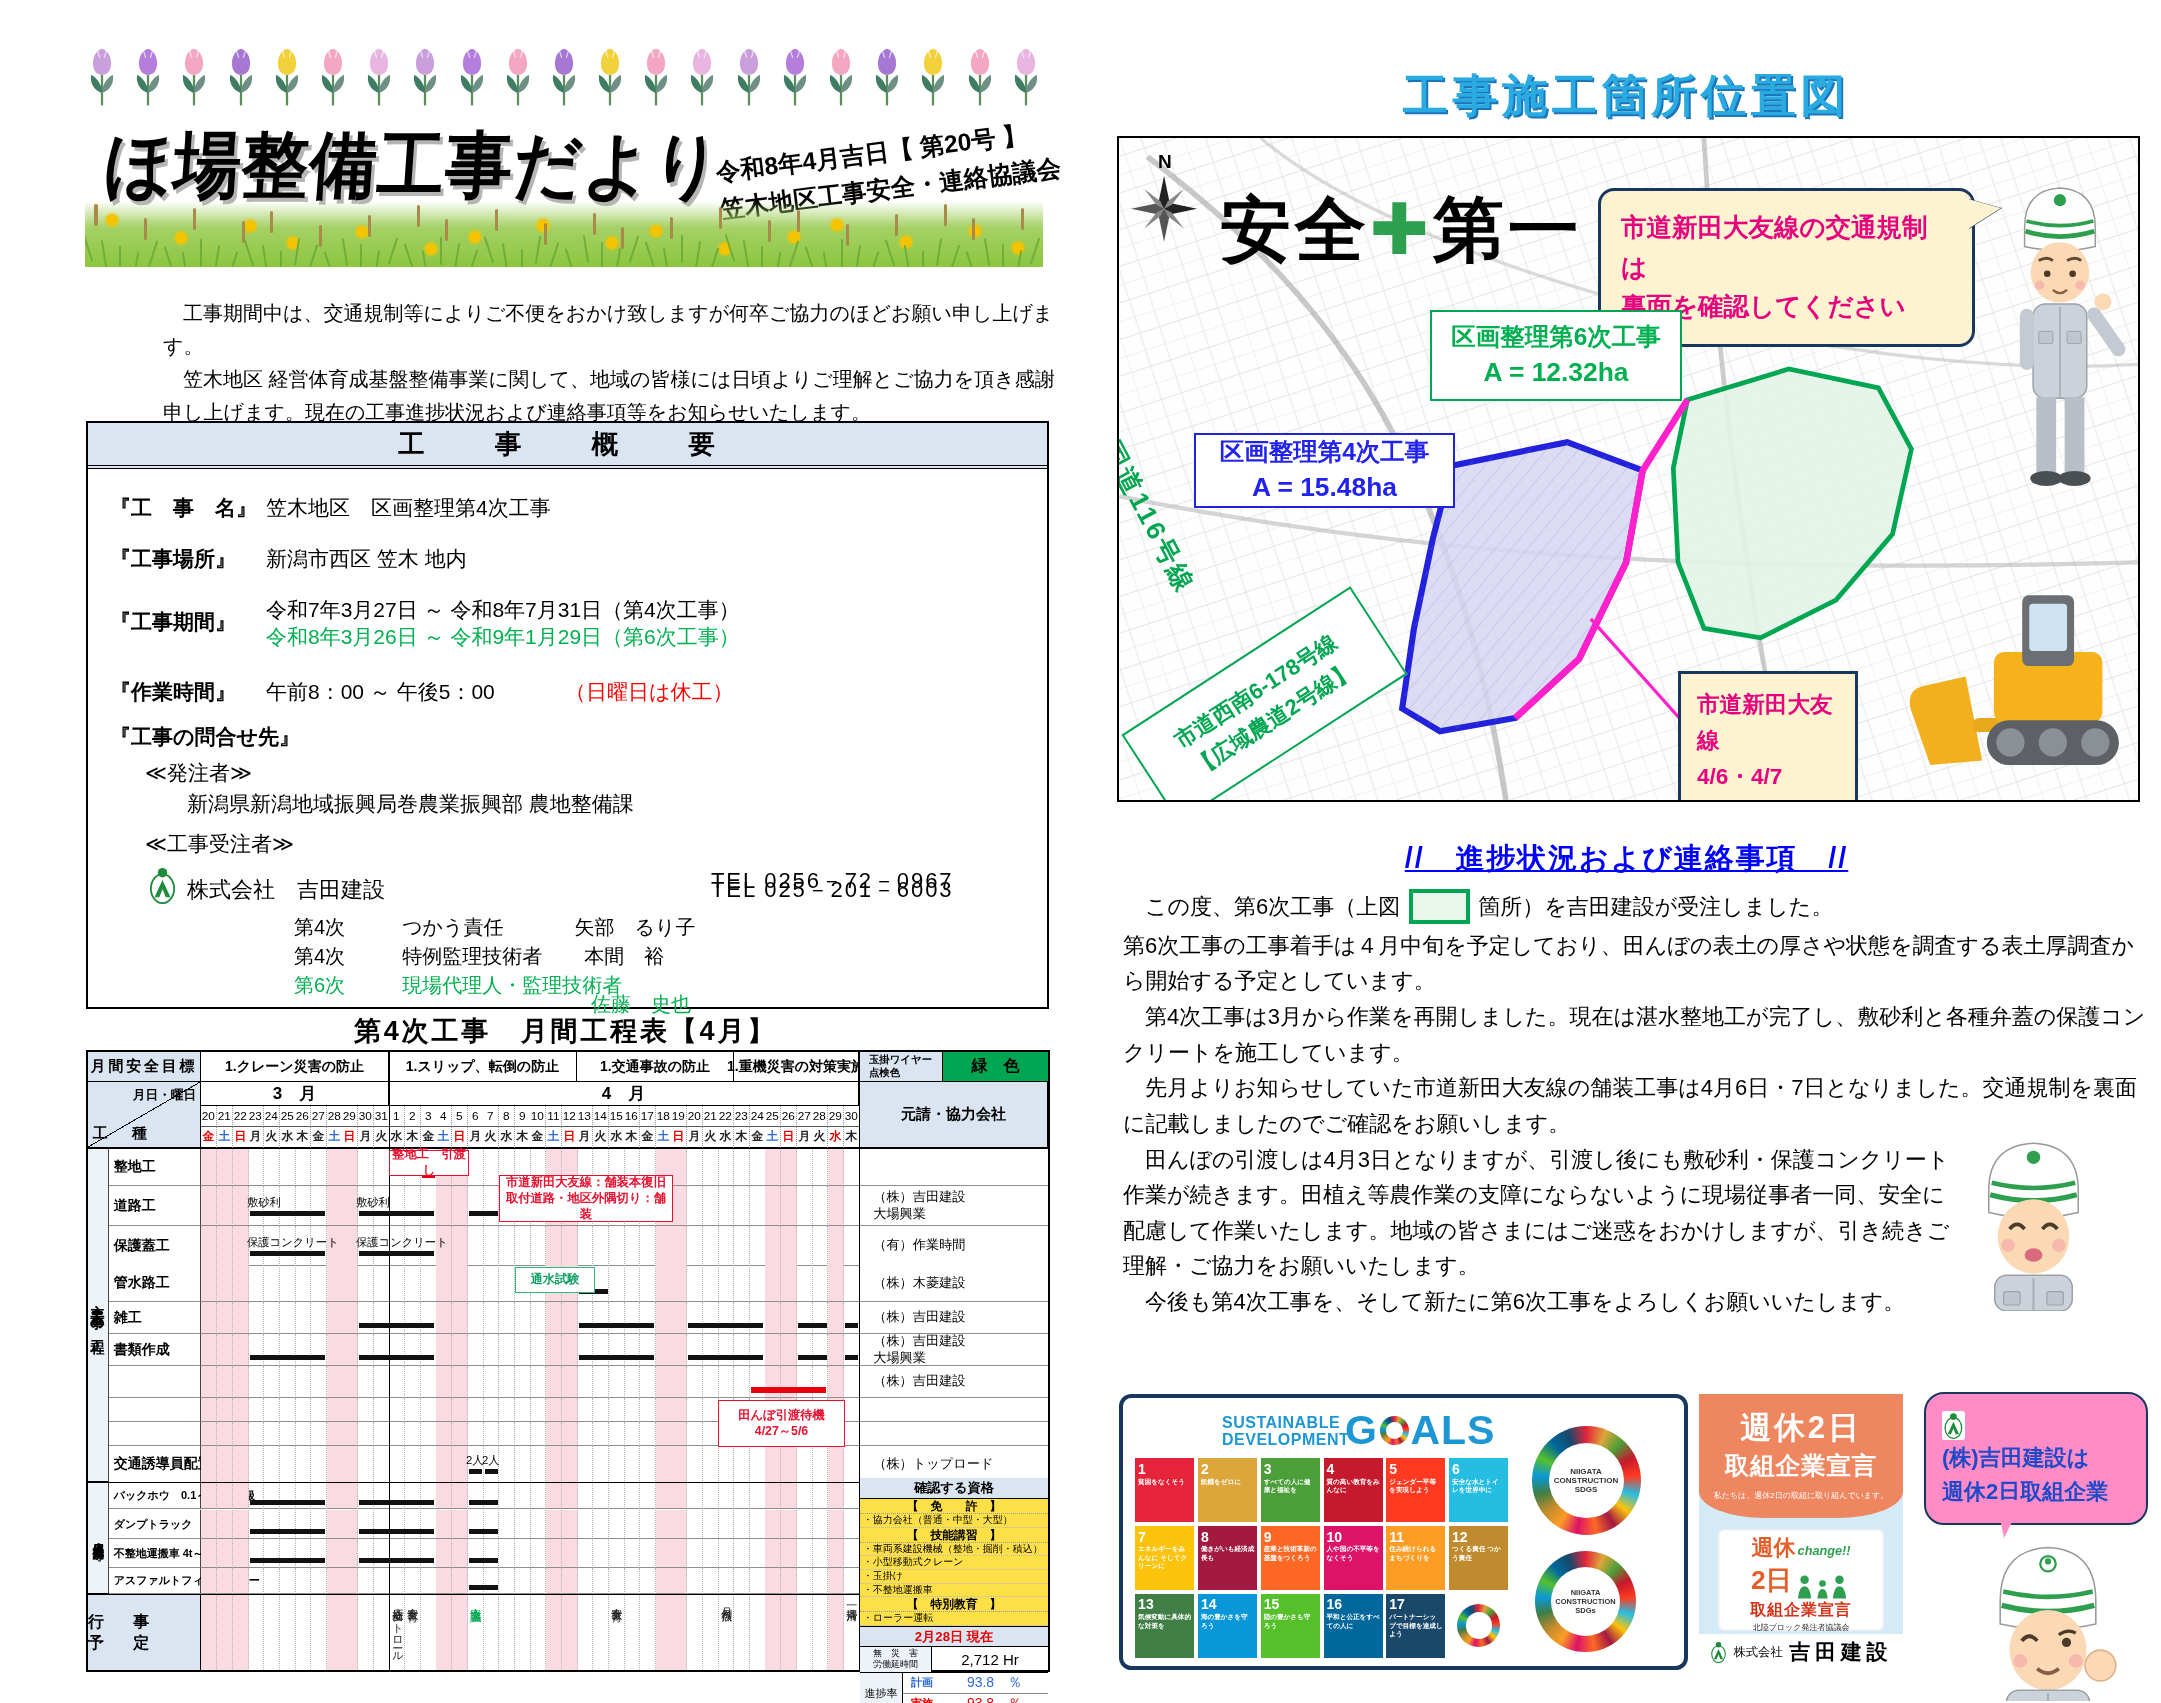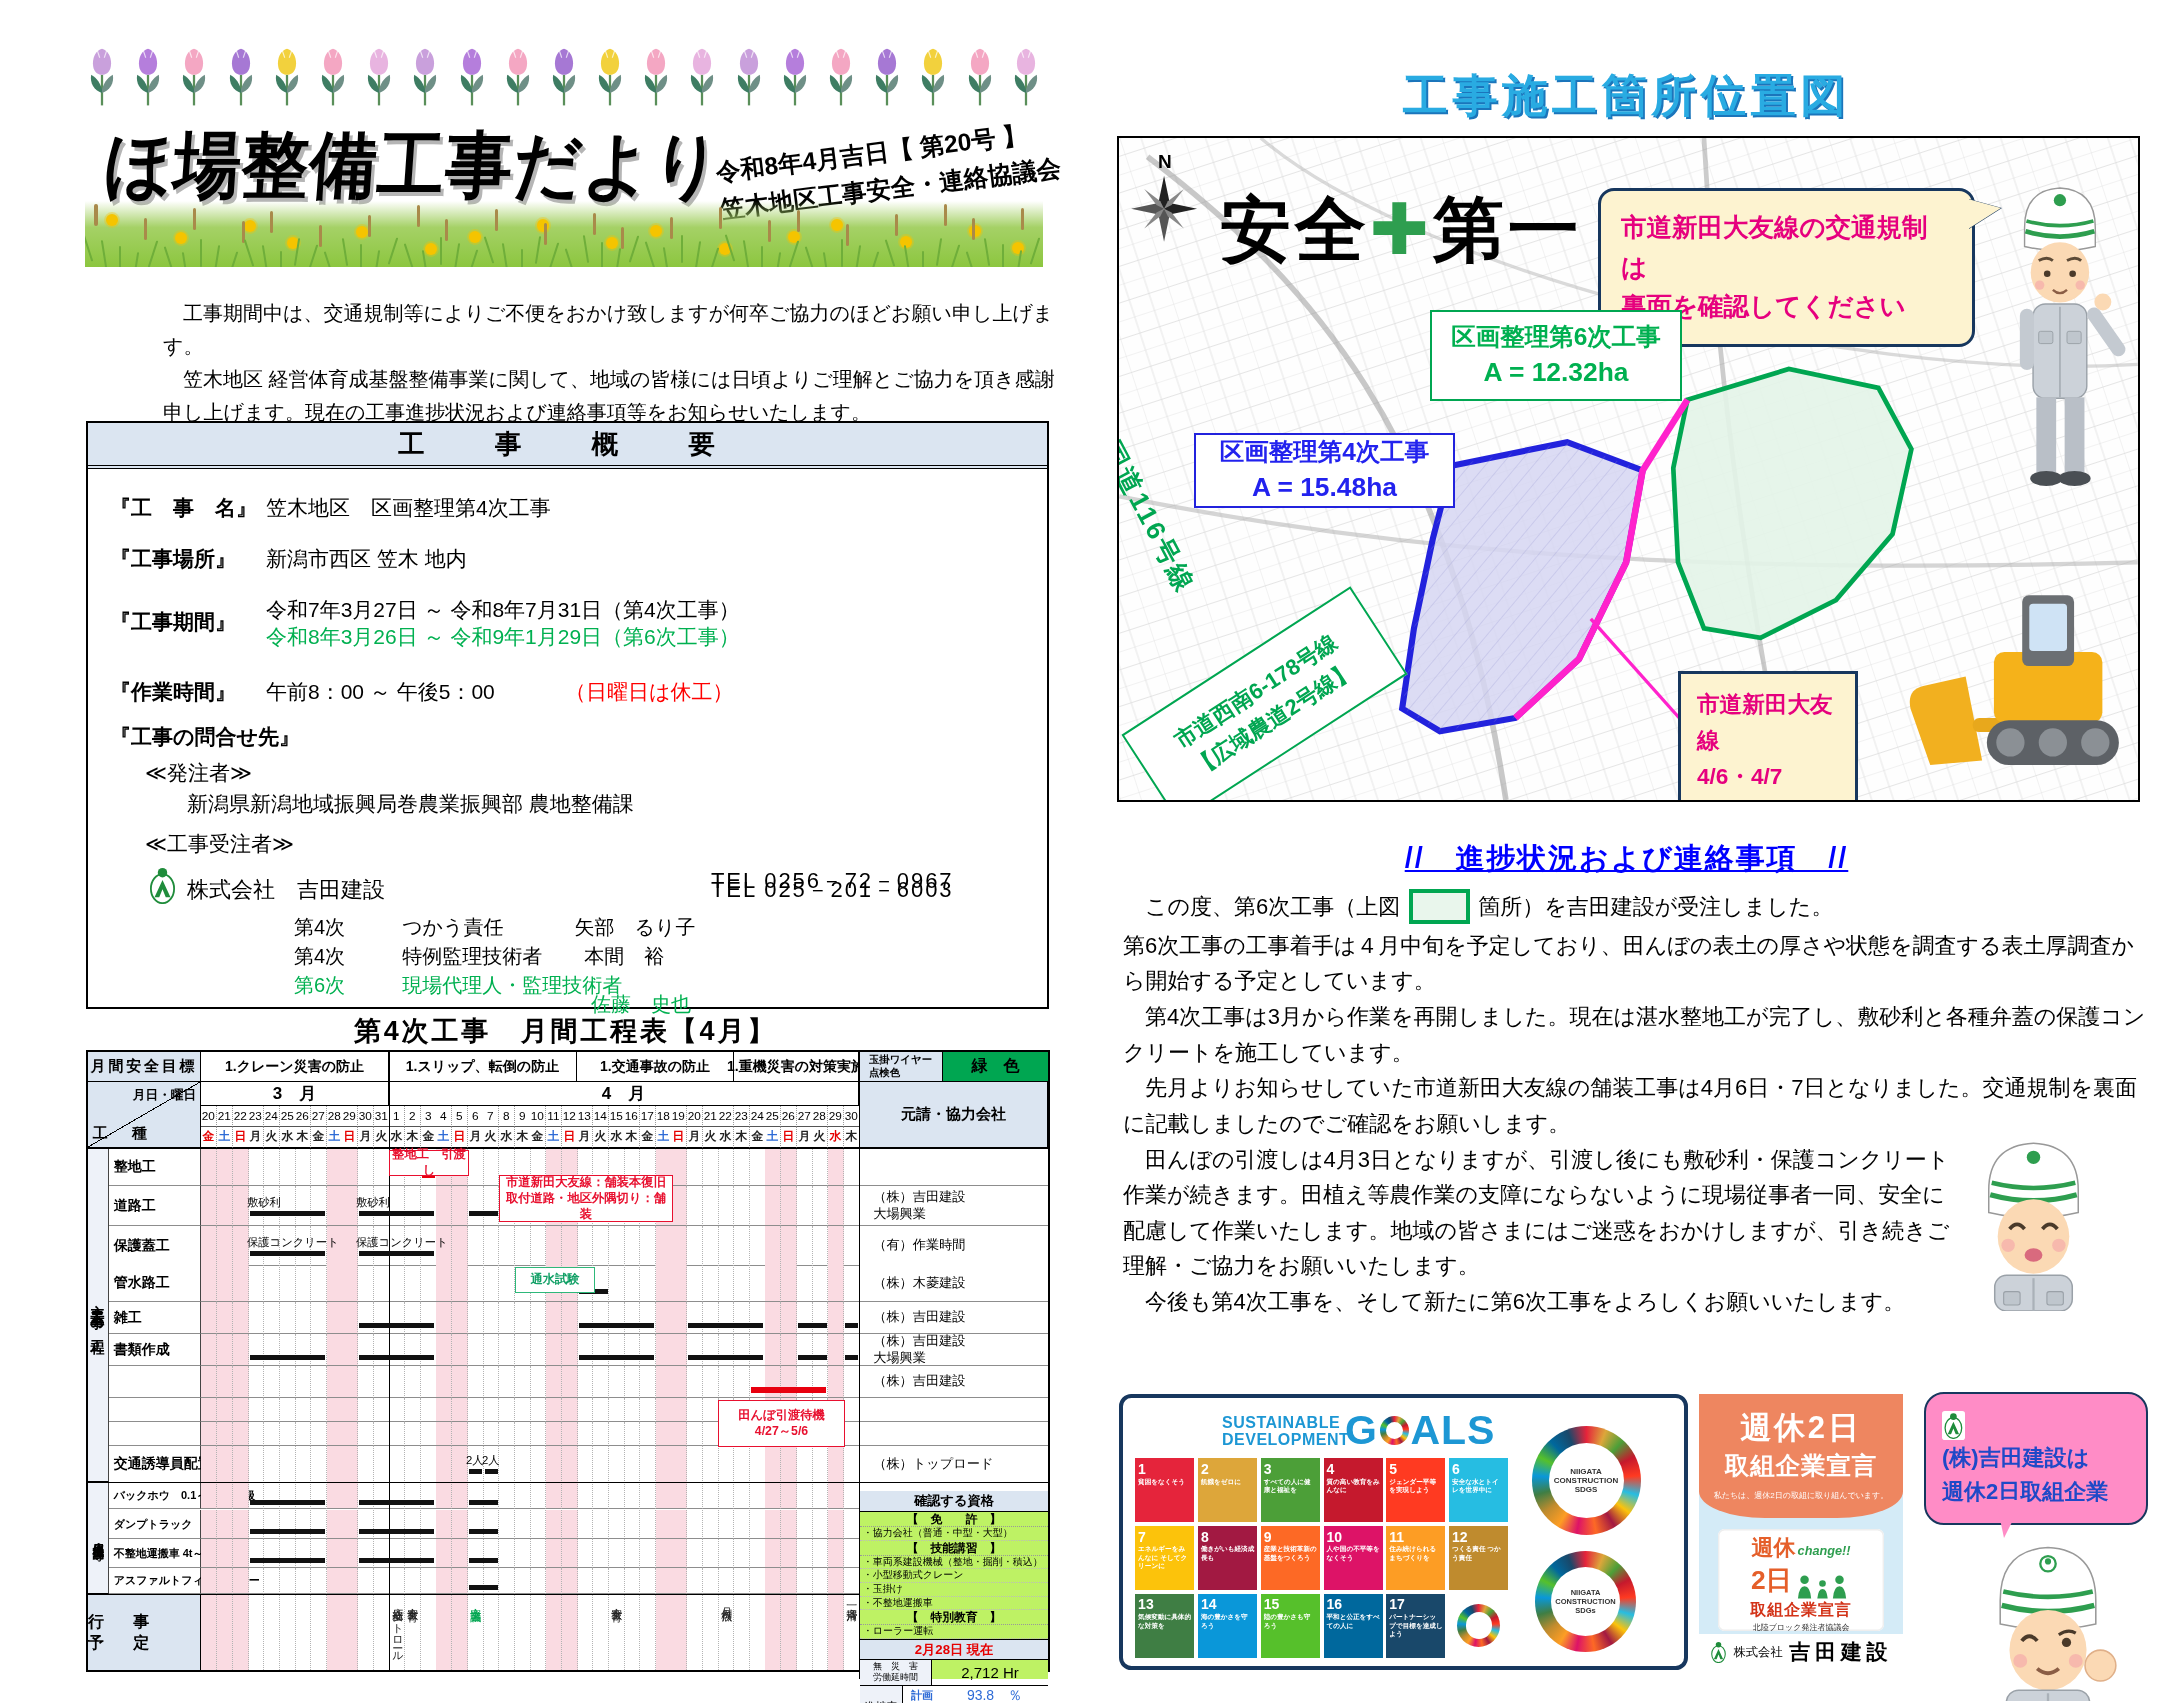--- a/index.html
+++ b/index.html
@@ -1198,21 +1198,21 @@
       <div class="hline" style="position: absolute; left: 0px; top: 430px; width: 960px; height: 1.4px;"></div>
       <div class="hline" style="position: absolute; left: 0px; top: 542px; width: 960px; height: 1.4px;"></div>
       <div class="vline" style="position: absolute; left: 301px; top: 0px; width: 0.9px; height: 618px;"></div>
       <div class="vline" style="position: absolute; left: 771px; top: 0px; width: 0.9px; height: 618px;"></div>
       <div class="anno" style="position: absolute; left: 301px; top: 98px; width: 78px; height: 23.6px; white-space: pre-line;">整地工　引渡し</div>
       <div class="anno" style="position: absolute; left: 411px; top: 123px; width: 172px; height: 45px; white-space: pre-line;">市道新田大友線：舗装本復旧
 取付道路・地区外隅切り：舗装</div>
       <div class="anno greenbox" style="position: absolute; left: 427px; top: 215px; width: 78px; height: 23.6px; white-space: pre-line;">通水試験</div>
       <div class="anno" style="position: absolute; left: 630px; top: 348px; width: 125px; height: 45px; white-space: pre-line;">田んぼ引渡待機
 4/27～5/6</div>
-      <div style="position: absolute; left: 771px; top: 439px; width: 189px; height: 188px; box-sizing: border-box; border-left: 0.9px solid rgb(0, 0, 0); background: #bef264; z-index: 6;">
+      <div style="position: absolute; left: 771px; top: 426px; width: 189px; height: 169px; box-sizing: border-box; border-left: 0.9px solid rgb(0, 0, 0); background: #fde047; z-index: 6;">
         <div style="position: relative; height: 20px; background: rgb(219, 229, 241); display: flex; align-items: center; justify-content: center; font-size: 13.2px; font-weight: bold; border-bottom: 0.5px solid rgb(0, 0, 0);">確認する資格</div>
         <div style="position: relative; height: 14px; font-size: 11.8px; font-weight: bold; text-align: center; border-bottom: 0.5px dotted rgb(153, 153, 153); line-height: 14px;">【　免　　許　】</div>
         <div style="position: relative; height: 12.7px; font-size: 10px; padding-left: 2.8px; border-bottom: 0.5px dotted rgb(187, 187, 187); line-height: 12.7px; white-space: nowrap; overflow: hidden;">・協力会社（普通・中型・大型）</div>
         <div style="position: relative; height: 14px; font-size: 11.8px; font-weight: bold; text-align: center; border-bottom: 0.5px dotted rgb(153, 153, 153); line-height: 14px;">【　技能講習　】</div>
         <div style="position: relative; height: 12.7px; font-size: 10px; padding-left: 2.8px; border-bottom: 0.5px dotted rgb(187, 187, 187); line-height: 12.7px; white-space: nowrap; overflow: hidden;">・車両系建設機械（整地・掘削・積込）</div>
         <div style="position: relative; height: 12.7px; font-size: 10px; padding-left: 2.8px; border-bottom: 0.5px dotted rgb(187, 187, 187); line-height: 12.7px; white-space: nowrap; overflow: hidden;">・小型移動式クレーン</div>
         <div style="position: relative; height: 12.7px; font-size: 10px; padding-left: 2.8px; border-bottom: 0.5px dotted rgb(187, 187, 187); line-height: 12.7px; white-space: nowrap; overflow: hidden;">・玉掛け</div>
         <div style="position: relative; height: 12.7px; font-size: 10px; padding-left: 2.8px; border-bottom: 0.5px dotted rgb(187, 187, 187); line-height: 12.7px; white-space: nowrap; overflow: hidden;">・不整地運搬車</div>
         <div style="position: relative; height: 14px; font-size: 11.8px; font-weight: bold; text-align: center; border-bottom: 0.5px dotted rgb(153, 153, 153); line-height: 14px;">【　特別教育　】</div>
         <div style="position: relative; height: 12.7px; font-size: 10px; padding-left: 2.8px; border-bottom: 0.5px dotted rgb(187, 187, 187); line-height: 12.7px; white-space: nowrap; overflow: hidden;">・ローラー運転</div>

